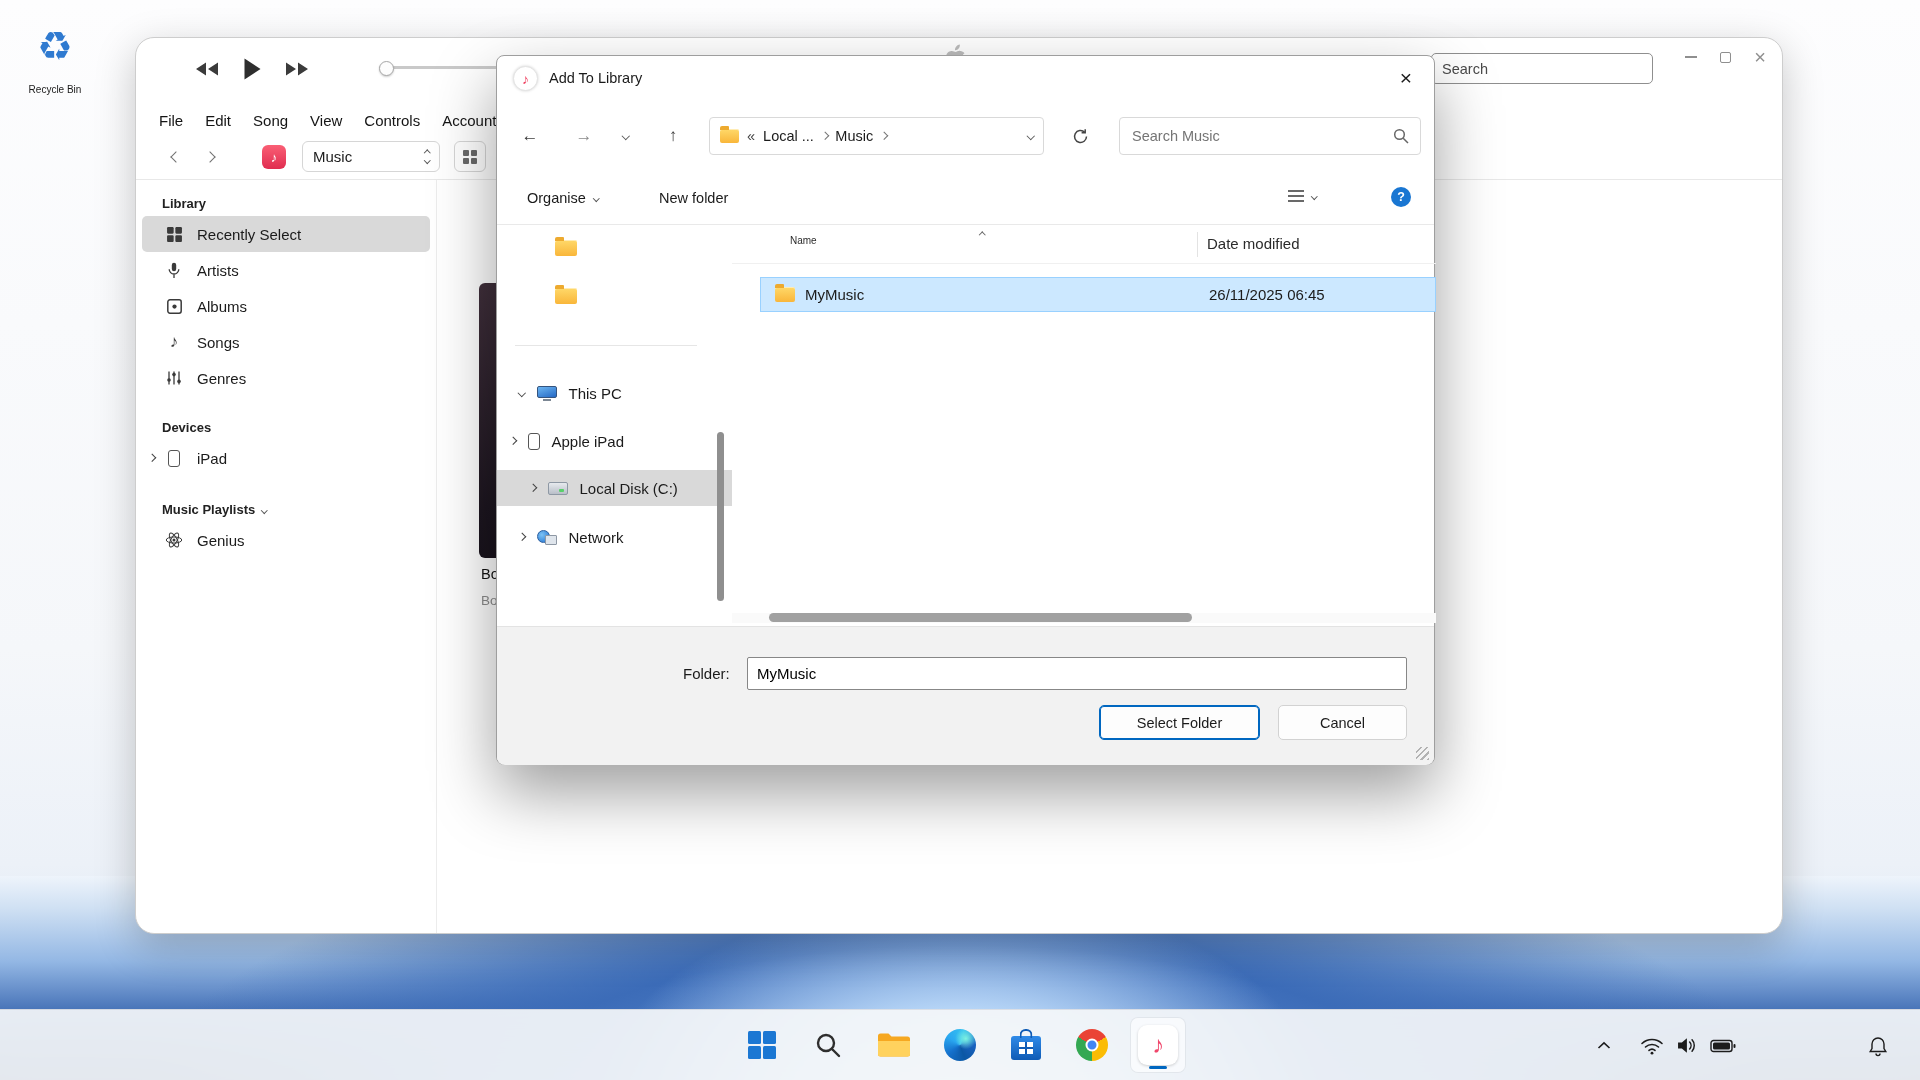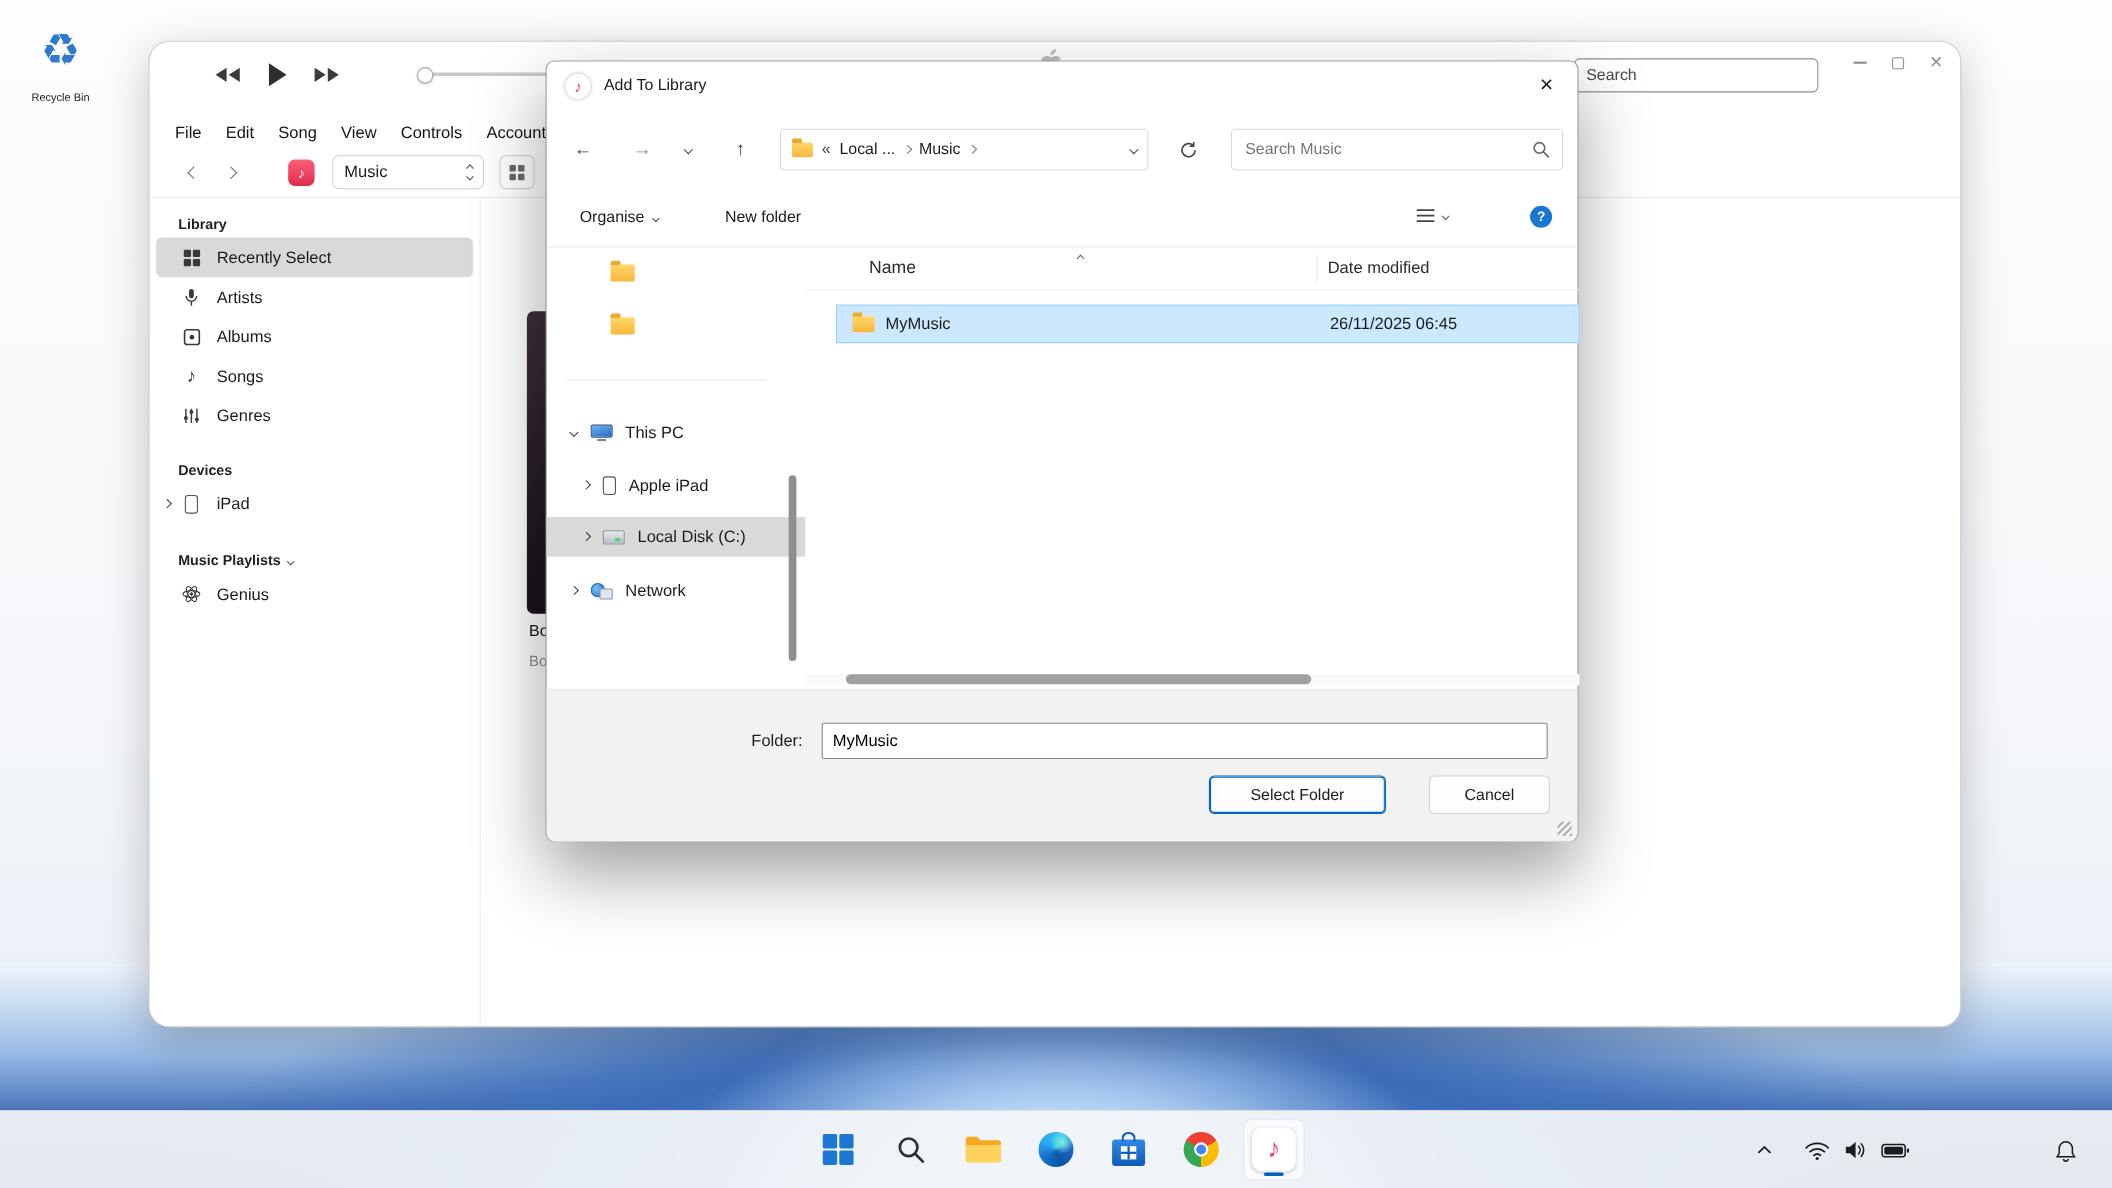--- a/index.html
+++ b/index.html
@@ -101,39 +101,39 @@
 #cmd-view{left:790px;top:18px;position:absolute;display:flex;align-items:center;gap:7px;color:#555}
 #cmd-help{position:absolute;left:894px;top:16px;width:20px;height:20px;border-radius:50%;background:#1976d2;color:#fff;font-size:12.5px;font-weight:bold;display:flex;align-items:center;justify-content:center}
 #dlg-tree{position:absolute;left:0;top:169px;width:235px;height:401px}
 .tfold{position:absolute;left:58px}
 #tfold1{top:15px}
 #tfold2{top:63px}
 #tree-div{position:absolute;left:18px;top:120px;width:182px;border-top:1px solid #e6e6e6}
 .tree-row{position:absolute;left:0;width:235px;height:36px;display:flex;align-items:center;font-size:15px;gap:12px}
 .tree-row .chev{color:#444;flex:none}
 #tr-pc{top:150px;padding-left:22px}
-#tr-ipad{top:198px;padding-left:33px}
+#tr-ipad{top:198px;padding-left:13px}
 #tr-disk{top:245px;padding-left:33px;background:#d9d9d9}
 #tr-net{top:294px;padding-left:22px}
 #tree-scroll{position:absolute;left:220px;top:207px;width:7px;height:169px;background:#8f8f8f;border-radius:4px}
 #dlg-list{position:absolute;left:235px;top:169px;width:704px;height:401px}
 #list-head{position:absolute;left:0;top:0;width:704px;height:39px;border-bottom:1px solid #f0f0f0}
-#col-name{position:absolute;left:58px;top:10px;font-size:16px;color:#2b2b2b}
+#col-name{position:absolute;left:58px;top:10px;font-size:10px;color:#2b2b2b}
 #sort-caret{position:absolute;left:248px;top:8px;color:#666}
 #col-div{position:absolute;left:465px;top:7px;height:25px;border-left:1px solid #e3e3e3}
 #col-date{position:absolute;left:475px;top:10px;font-size:15px;color:#2b2b2b}
 #file-row{position:absolute;left:28px;top:52px;width:676px;height:35px;background:#cce8ff;border:1px solid #99d1ff;display:flex;align-items:center;padding-left:14px;gap:10px;font-size:15px}
 #file-row .row-date{position:absolute;left:448px}
 #hscroll{position:absolute;left:0;top:388px;width:704px;height:10px;background:#fafafa}
 #hthumb{position:absolute;left:37px;top:0;width:423px;height:9px;background:#a1a1a1;border-radius:5px}
 #dlg-footer{position:absolute;left:0;top:570px;width:937px;height:139px;background:#f2f2f2;border-top:1px solid #e3e3e3;border-radius:0 0 8px 8px}
 #folder-label{position:absolute;left:186px;top:38px;font-size:15px}
 #folder-input{position:absolute;left:250px;top:30px;width:660px;height:33px;border:1px solid #878787;background:#fff;font-size:15px;padding:0 9px;border-radius:2px}
 #btn-select{position:absolute;left:602px;top:78px;width:161px;height:35px;background:#fdfdfd;border:1px solid #0067c0;box-shadow:inset 0 0 0 1px #0067c0;border-radius:5px;font-size:14.5px;color:#1b1b1b}
-#btn-cancel{position:absolute;left:802px;top:78px;width:110px;height:35px;background:#fdfdfd;border:1px solid #d2d2d2;border-radius:5px;font-size:14.5px;color:#1b1b1b}
+#btn-cancel{position:absolute;left:781px;top:78px;width:129px;height:35px;background:#fdfdfd;border:1px solid #d2d2d2;border-radius:5px;font-size:14.5px;color:#1b1b1b}
 #grip{position:absolute;right:5px;bottom:5px;width:13px;height:13px;background:repeating-linear-gradient(135deg,transparent 0 3px,#b2b2b2 3px 4.5px)}
 
 
 #taskbar{position:absolute;left:0;top:1009px;width:1920px;height:71px;background:rgba(244,246,249,.93);border-top:1px solid rgba(120,130,145,.18);backdrop-filter:blur(18px);z-index:20}
 #tb-center{position:absolute;left:50%;top:0;height:100%;transform:translateX(-50%);display:flex;align-items:center;gap:12px}
 .tb-btn{width:54px;height:54px;border-radius:7px;display:flex;align-items:center;justify-content:center;position:relative}
 .tb-btn.active{background:rgba(255,255,255,.62);box-shadow:0 0 0 1px rgba(0,0,0,.05)}
 .tb-btn.active::after{content:"";position:absolute;bottom:3px;left:50%;transform:translateX(-50%);width:18px;height:3px;border-radius:2px;background:#0067c0}
 .edgei{width:32px;height:32px;border-radius:50%;background:radial-gradient(circle at 68% 30%,#7df3e1 0%,rgba(125,243,225,0) 34%),conic-gradient(from 160deg,#0b57a4,#1470cc,#2aa7f0,#35c1f1,#1b62c0,#0b57a4)}
 .storei{position:relative;width:30px;height:24px;margin-top:5px;background:linear-gradient(180deg,#2f8ae8,#0f5bb5);border-radius:3px}

